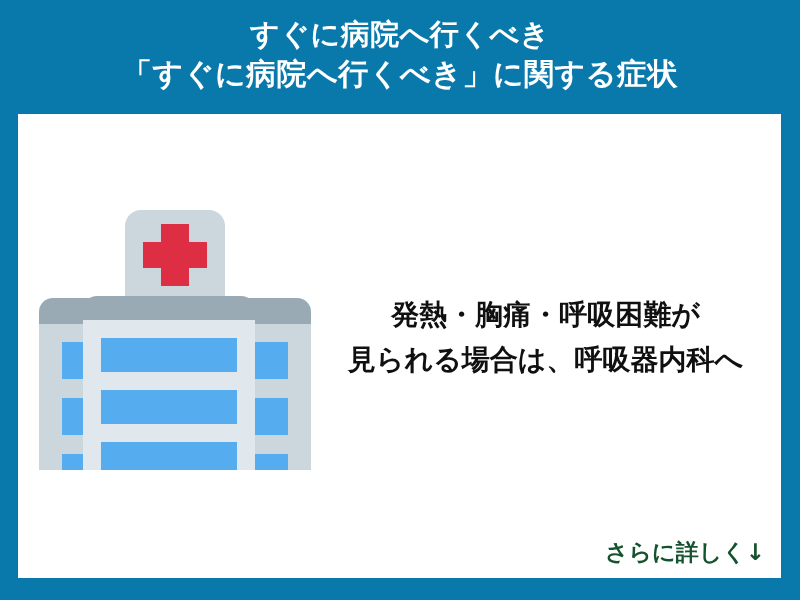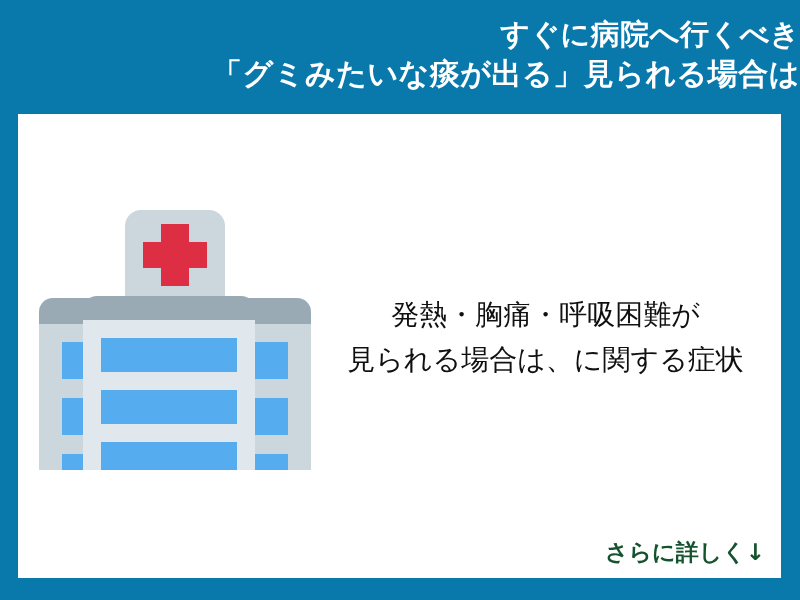--- a/index.html
+++ b/index.html
@@ -21,21 +21,21 @@
     background: #0979ac;
     box-sizing: border-box;
   }
 
   
   .header {
     position: absolute;
     left: 0;
     top: 14px;
     width: 800px;
-    text-align: right;
+    text-align: center;
     color: #ffffff;
     font-weight: 700;
     font-size: 29px;
     line-height: 40px;
     letter-spacing: 0.5px;
     font-family: "DejaVu Sans", "Liberation Sans", sans-serif;
   }
   .header .t-line {
     display: block;
     white-space: nowrap;
@@ -69,21 +69,21 @@
   }
 
   
   .message {
     position: absolute;
     left: 300px;
     top: 178px;
     width: 455px;
     text-align: center;
     color: #101010;
-    font-weight: 400;
+    font-weight: 700;
     font-size: 28px;
     line-height: 45px;
     font-family: "DejaVu Sans", "Liberation Sans", sans-serif;
   }
   .message .m-line {
     display: block;
     white-space: nowrap;
   }
 
   
@@ -99,21 +99,21 @@
     font-family: "DejaVu Sans", "Liberation Sans", sans-serif;
   }
 </style>
 </head>
 <body>
 
 <div id="slide">
 
   <div class="header">
     <span class="t-line l1">すぐに病院へ行くべき</span>
-    <span class="t-line l2">「グミみたいな痰が出る」見られる場合は</span>
+    <span class="t-line l2">「すぐに病院へ行くべき」に関する症状</span>
   </div>
 
   <div class="card">
 
     <div class="hospital">
       <svg viewBox="0 0 288 268" xmlns="http://www.w3.org/2000/svg" aria-hidden="true">
 
         <path d="M8 110 a14 14 0 0 1 14 -14 H110 V122 H8 Z" fill="#99AAB5"></path>
 
         <path d="M8 122 H110 V277 a14 14 0 0 1 -14 14 H22 a14 14 0 0 1 -14 -14 Z" fill="#CCD6DD"></path>
@@ -144,19 +144,19 @@
 
         <rect x="103" y="286" width="70" height="38" fill="#3B88C3"></rect>
 
         <rect x="0" y="291" width="288" height="40" fill="#FFFFFF"></rect>
         <rect x="103" y="291" width="70" height="0" fill="#3B88C3"></rect>
       </svg>
     </div>
 
     <div class="message">
       <span class="m-line">発熱・胸痛・呼吸困難が</span>
-      <span class="m-line">見られる場合は、に関する症状</span>
+      <span class="m-line">見られる場合は、呼吸器内科へ</span>
     </div>
 
     <div class="more">さらに詳しく↓</div>
 
   </div>
 </div>
 
 </body></html>

